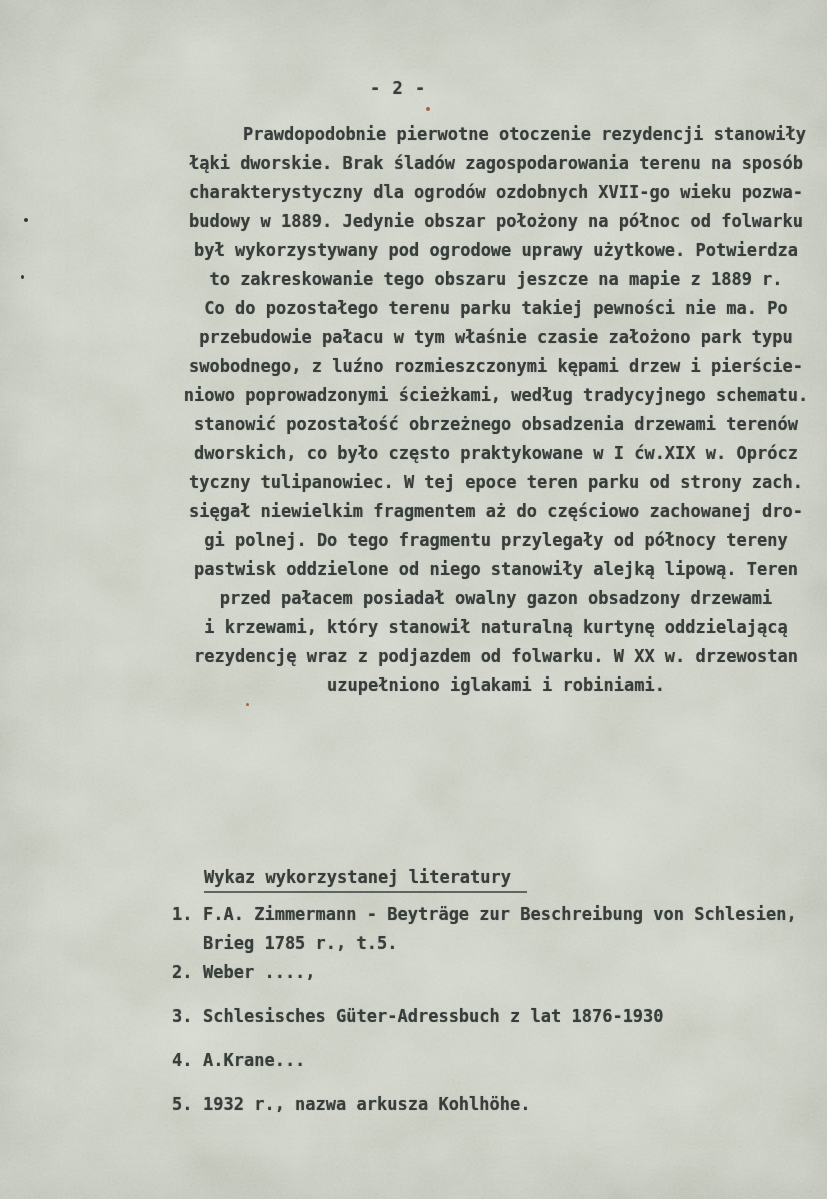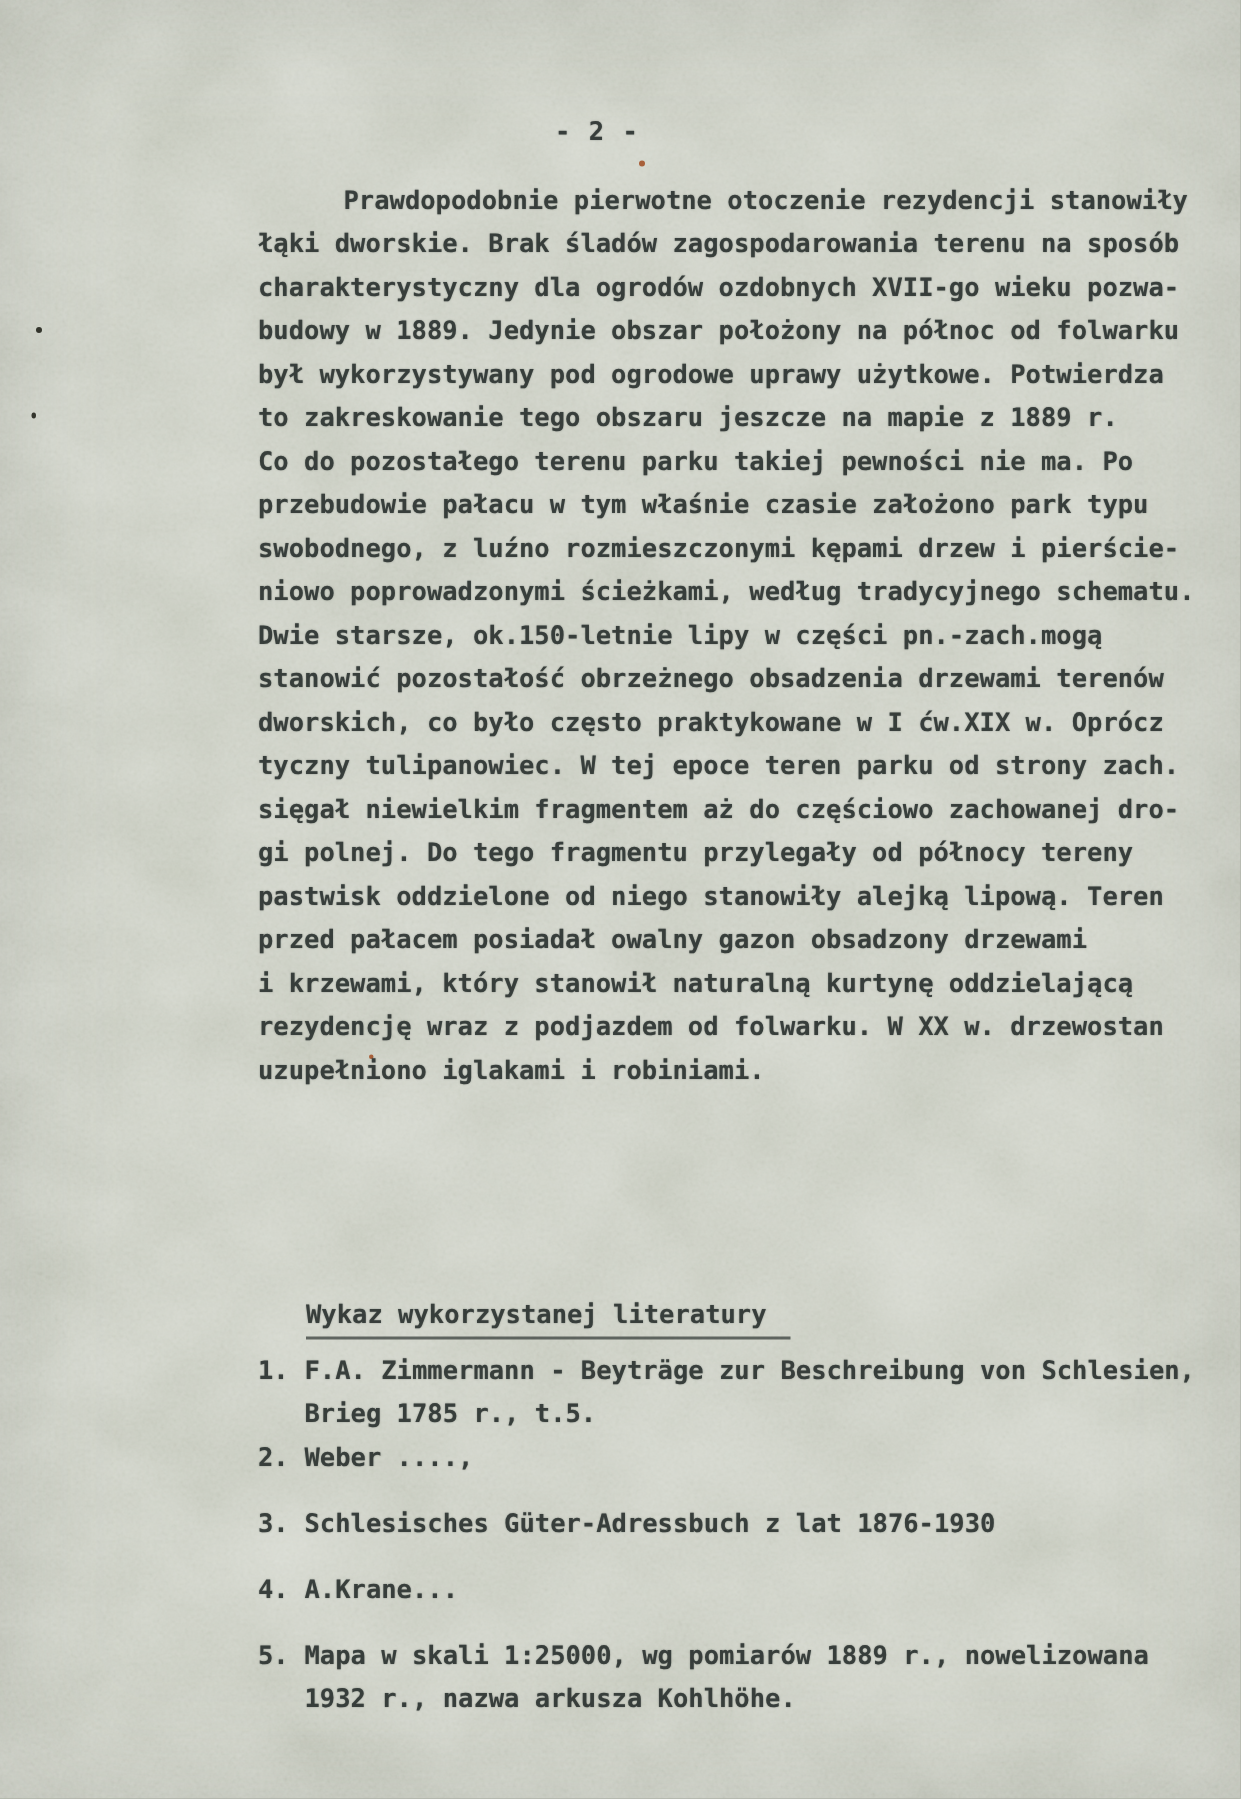--- a/index.html
+++ b/index.html
@@ -33,21 +33,21 @@
     position: absolute;
     top: 76px; left: 370px;
     line-height: 24px;
     letter-spacing: 1px;
   }
   .body-text {
     position: absolute;
     left: 172px; top: 120px;
     width: 648px;
   }
-  .body-text .line { line-height: 29px; white-space: pre; }
+  .body-text .line { line-height: 29px; white-space: pre; text-align: center; }
   .body-text .line.indent { padding-left: 57px; }
 
   .biblio {
     position: absolute;
     left: 172px; top: 864px;
     width: 655px;
   }
   .biblio-heading {
     display: inline-block;
     line-height: 27px;
@@ -97,21 +97,20 @@
     <div class="line indent">Prawdopodobnie pierwotne otoczenie rezydencji stanowiły</div>
     <div class="line">łąki dworskie. Brak śladów zagospodarowania terenu na sposób</div>
     <div class="line">charakterystyczny dla ogrodów ozdobnych XVII-go wieku pozwa-</div>
     <div class="line">budowy w 1889. Jedynie obszar położony na północ od folwarku</div>
     <div class="line">był wykorzystywany pod ogrodowe uprawy użytkowe. Potwierdza</div>
     <div class="line">to zakreskowanie tego obszaru jeszcze na mapie z 1889 r.</div>
     <div class="line">Co do pozostałego terenu parku takiej pewności nie ma. Po</div>
     <div class="line">przebudowie pałacu w tym właśnie czasie założono park typu</div>
     <div class="line">swobodnego, z luźno rozmieszczonymi kępami drzew i pierście-</div>
     <div class="line">niowo poprowadzonymi ścieżkami, według tradycyjnego schematu.</div>
-    <div class="line">Dwie starsze, ok.150-letnie lipy w części pn.-zach.mogą</div>
     <div class="line">stanowić pozostałość obrzeżnego obsadzenia drzewami terenów</div>
     <div class="line">dworskich, co było często praktykowane w I ćw.XIX w. Oprócz</div>
     <div class="line">tyczny tulipanowiec. W tej epoce teren parku od strony zach.</div>
     <div class="line">sięgał niewielkim fragmentem aż do częściowo zachowanej dro-</div>
     <div class="line">gi polnej. Do tego fragmentu przylegały od północy tereny</div>
     <div class="line">pastwisk oddzielone od niego stanowiły alejką lipową. Teren</div>
     <div class="line">przed pałacem posiadał owalny gazon obsadzony drzewami</div>
     <div class="line">i krzewami, który stanowił naturalną kurtynę oddzielającą</div>
     <div class="line">rezydencję wraz z podjazdem od folwarku. W XX w. drzewostan</div>
     <div class="line">uzupełniono iglakami i robiniami.</div>
@@ -147,19 +146,18 @@
     <div class="biblio-item gap">
       <span class="num">4.</span>
       <span class="item-lines">
         <span class="line" style="display:block">A.Krane...</span>
       </span>
     </div>
 
     <div class="biblio-item gap">
       <span class="num">5.</span>
       <span class="item-lines">
-        <span class="line" style="display:block">Mapa w skali 1:25000, wg pomiarów 1889 r., nowelizowana</span>
         <span class="line" style="display:block">1932 r., nazwa arkusza Kohlhöhe.</span>
       </span>
     </div>
   </div>
 
 </div>
 
 </body></html>

